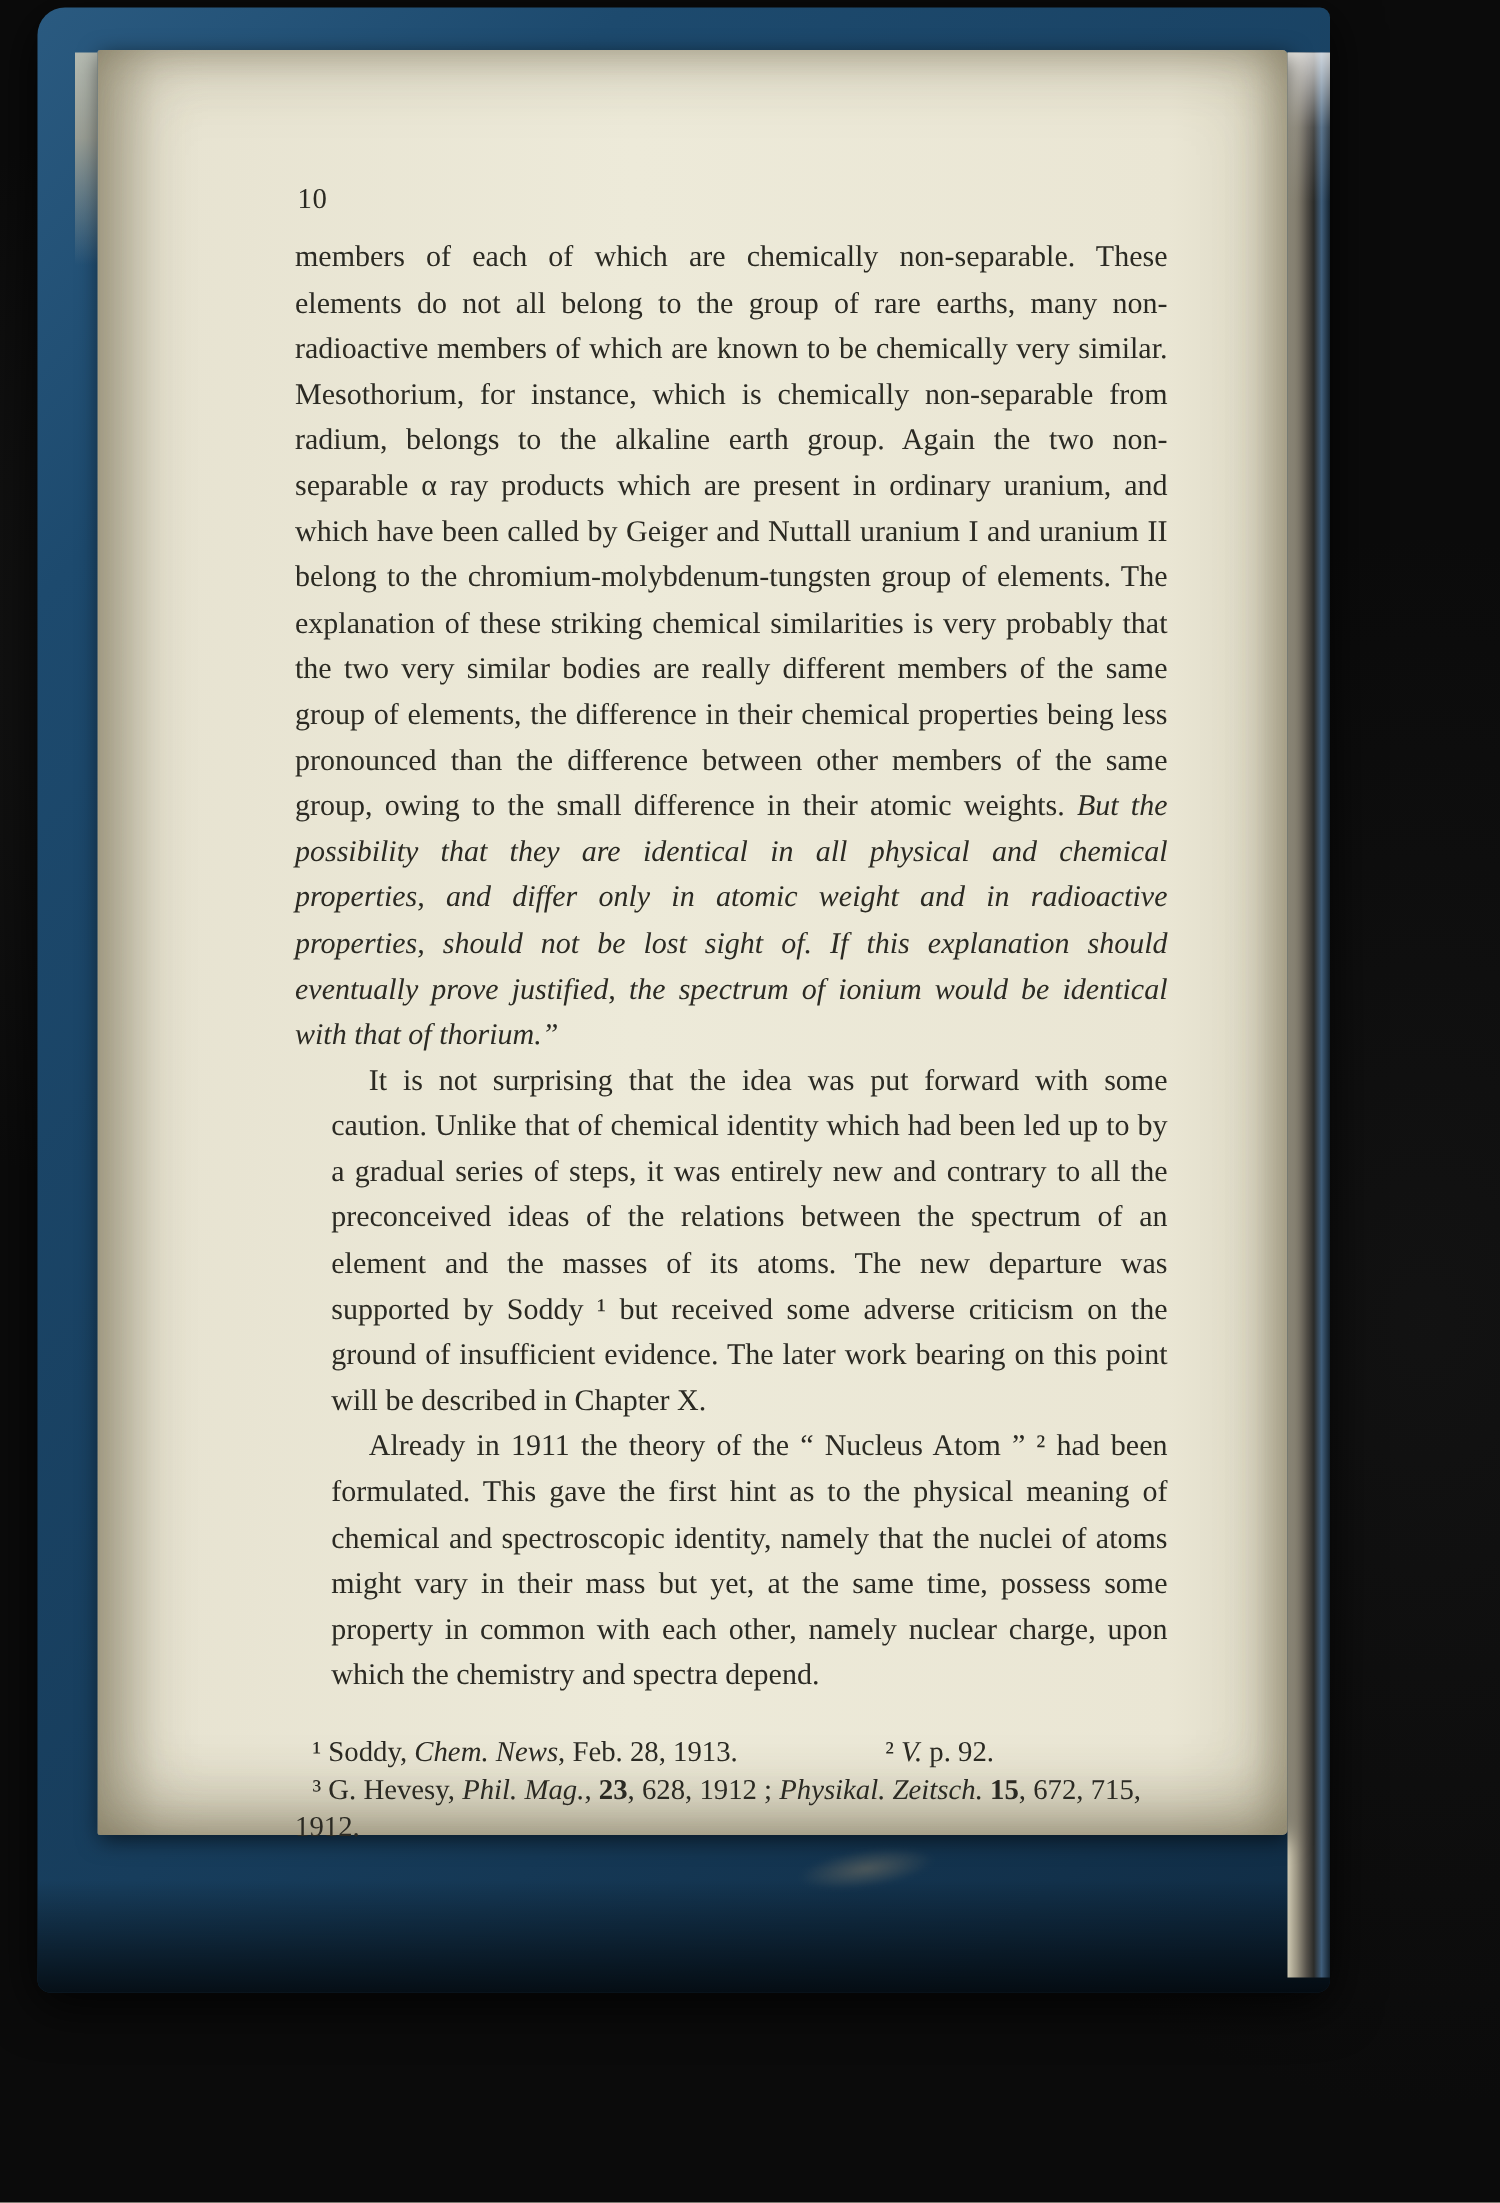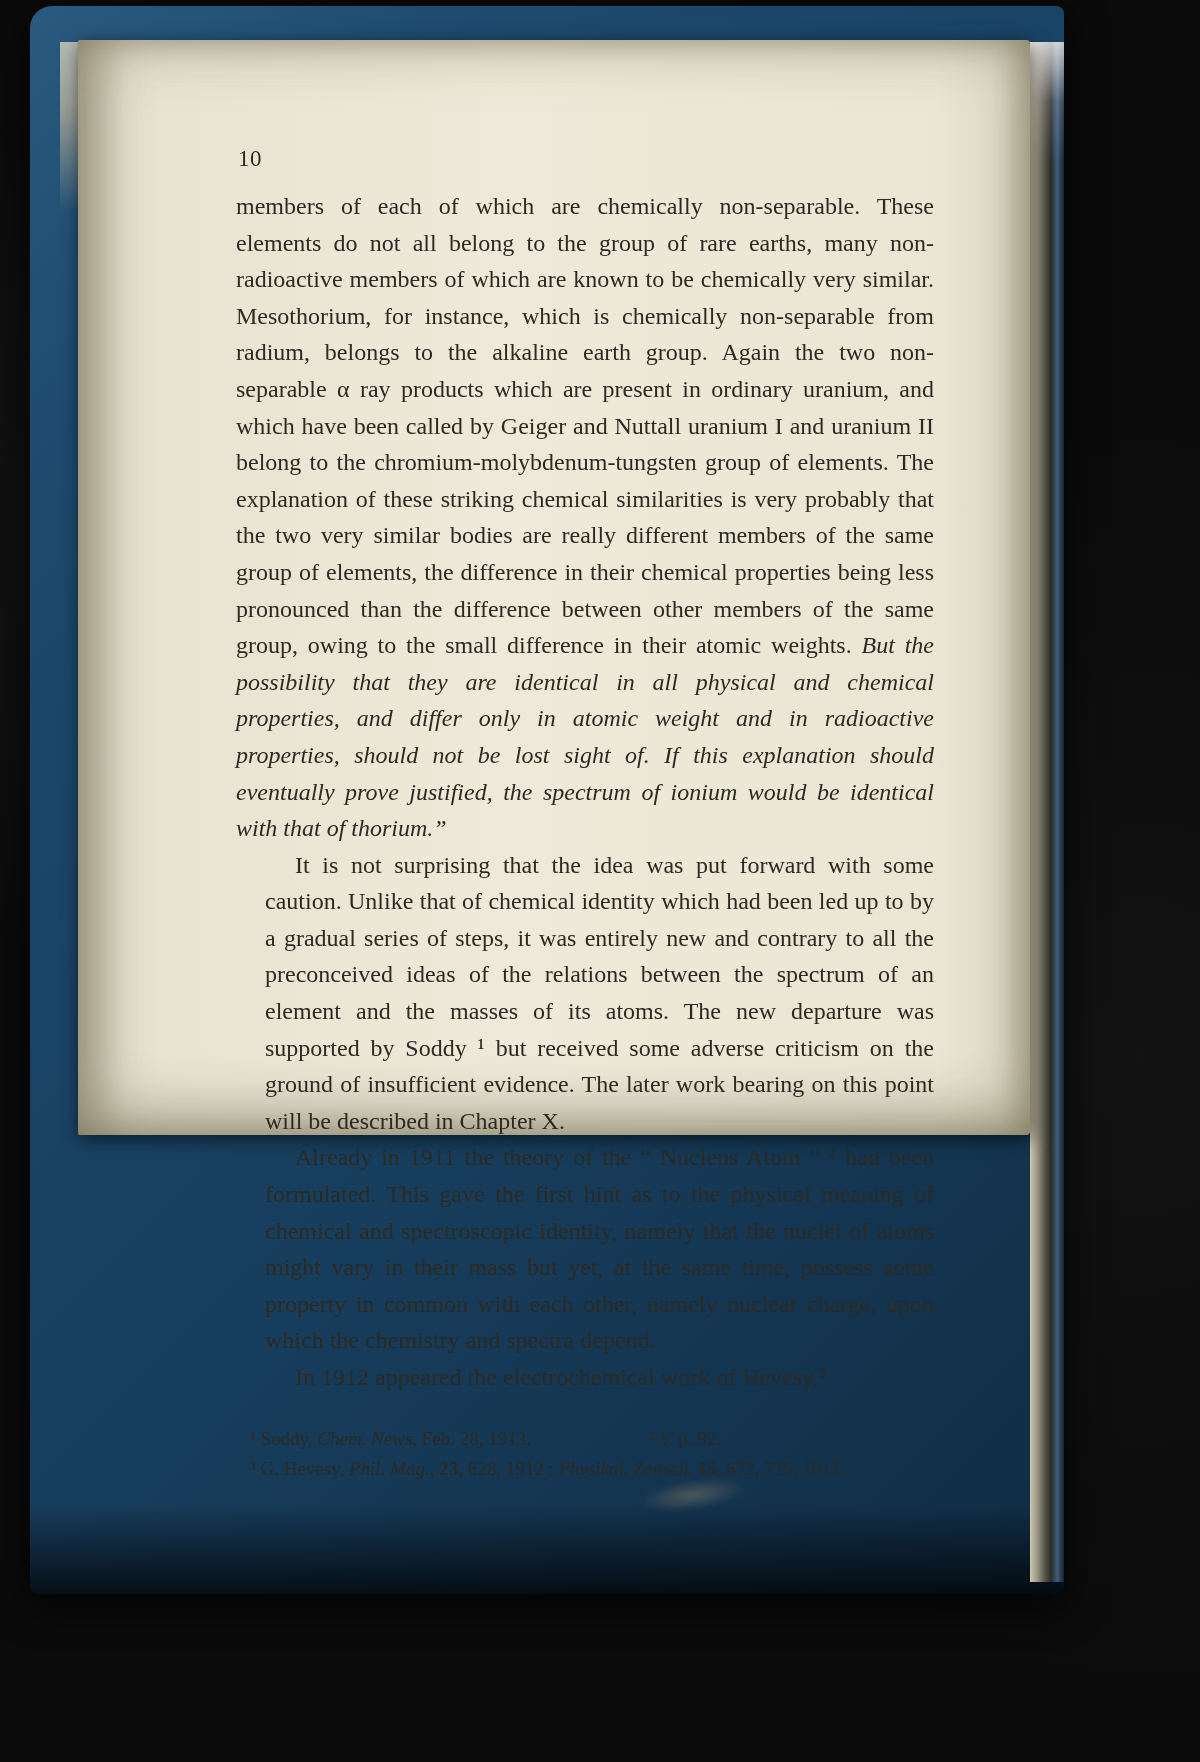--- a/index.html
+++ b/index.html
@@ -49,21 +49,21 @@
     position: absolute;
     left: 60px; top: 42px;
     width: 18px; height: 170px;
     background: linear-gradient(180deg, #d9d4bf 0%, #b7b19c 40%, rgba(120,115,100,0) 100%);
     opacity: .8;
   }
 
   .page {
     position: absolute;
     left: 78px; top: 40px;
-    width: 952px; height: 1095px;
+    width: 952px; height: 1428px;
     background:
       linear-gradient(90deg, #d6d2bd 0%, #e7e3d1 5%, #edead9 45%, #eae6d4 90%, #dcd8c4 100%),
       var(--paper);
     border-radius: 2px 4px 4px 2px;
     box-shadow:
       inset 0 0 70px rgba(95,85,55,.22),
       inset 28px 0 50px rgba(90,80,55,.30),
       inset -14px 0 26px rgba(90,80,55,.28),
       inset 0 -30px 50px rgba(95,85,55,.22),
       2px 4px 18px rgba(0,0,0,.6);
@@ -96,21 +96,21 @@
 
   .body-text {
     font-size: 24px;
     line-height: 36.6px;
   }
   .body-para { text-align: justify; }
   .body-para.indent { text-indent: 30px; margin-left: 29px; }
 
   .footnotes {
     margin-top: 28px;
-    font-size: 19px;
+    font-size: 23px;
     line-height: 30px;
   }
   .footnote-para { text-align: left; }
   .footnote-para.indent { text-indent: 14px; }
 
   .seg-italic { font-style: italic; }
   .seg-bold { font-weight: 700; }
   .seg-gap { display: inline-block; width: 118px; }
 
   .smudge {
@@ -133,21 +133,20 @@
   <div class="content">
 
     <div class="page-header">
       <span class="page-number">10</span>
     </div>
 
     <div class="body-text">
         <p class="body-para"><span class="seg seg-normal">members of each of which are chemically non-separable.  These elements do not all belong to the group of rare earths, many non-radioactive members of which are known to be chemically very similar.  Mesothorium, for instance, which is chemically non-separable from radium, belongs to the alkaline earth group.  Again the two non-separable α ray products which are present in ordinary uranium, and which have been called by Geiger and Nuttall uranium I and uranium II belong to the chromium-molybdenum-tungsten group of elements.  The explanation of these striking chemical similarities is very probably that the two very similar bodies are really different members of the same group of elements, the difference in their chemical properties being less pronounced than the difference between other members of the same group, owing to the small difference in their atomic weights.  </span><span class="seg seg-italic">But the possibility that they are identical in all physical and chemical properties, and differ only in atomic weight and in radioactive properties, should not be lost sight of.  If this explanation should eventually prove justified, the spectrum of ionium would be identical with that of thorium.”</span></p>
         <p class="body-para indent"><span class="seg seg-normal">It is not surprising that the idea was put forward with some caution.  Unlike that of chemical identity which had been led up to by a gradual series of steps, it was entirely new and contrary to all the preconceived ideas of the relations between the spectrum of an element and the masses of its atoms.  The new departure was supported by Soddy ¹ but received some adverse criticism on the ground of insufficient evidence.  The later work bearing on this point will be described in Chapter X.</span></p>
         <p class="body-para indent"><span class="seg seg-normal">Already in 1911 the theory of the “ Nucleus Atom ” ² had been formulated.  This gave the first hint as to the physical meaning of chemical and spectroscopic identity, namely that the nuclei of atoms might vary in their mass but yet, at the same time, possess some property in common with each other, namely nuclear charge, upon which the chemistry and spectra depend.</span></p>
-        <p class="body-para indent"><span class="seg seg-normal">In 1912 appeared the electrochemical work of Hevesy,³</span></p>
       </div>
 
     <div class="footnotes">
         <p class="footnote-para indent"><span class="seg seg-normal">¹ Soddy, </span><span class="seg seg-italic">Chem. News</span><span class="seg seg-normal">, Feb. 28, 1913.</span><span class="seg seg-gap"></span><span class="seg seg-normal">² </span><span class="seg seg-italic">V.</span><span class="seg seg-normal"> p. 92.</span></p>
         <p class="footnote-para indent"><span class="seg seg-normal">³ G. Hevesy, </span><span class="seg seg-italic">Phil. Mag.</span><span class="seg seg-normal">, </span><span class="seg seg-bold">23</span><span class="seg seg-normal">, 628,  1912 ;  </span><span class="seg seg-italic">Physikal. Zeitsch.</span><span class="seg seg-normal"> </span><span class="seg seg-bold">15</span><span class="seg seg-normal">, 672, 715,  1912.</span></p>
       </div>
 
   </div>
   <div class="smudge"></div>
 </div>

